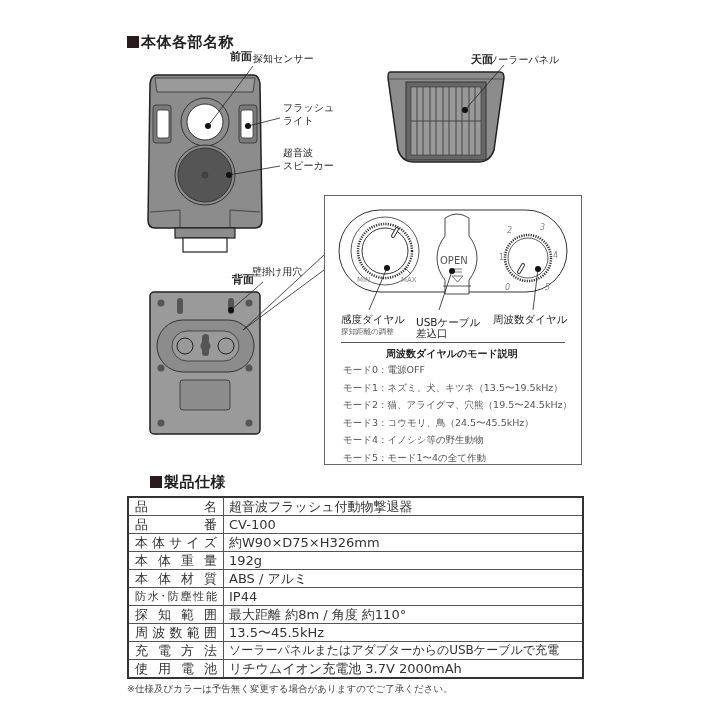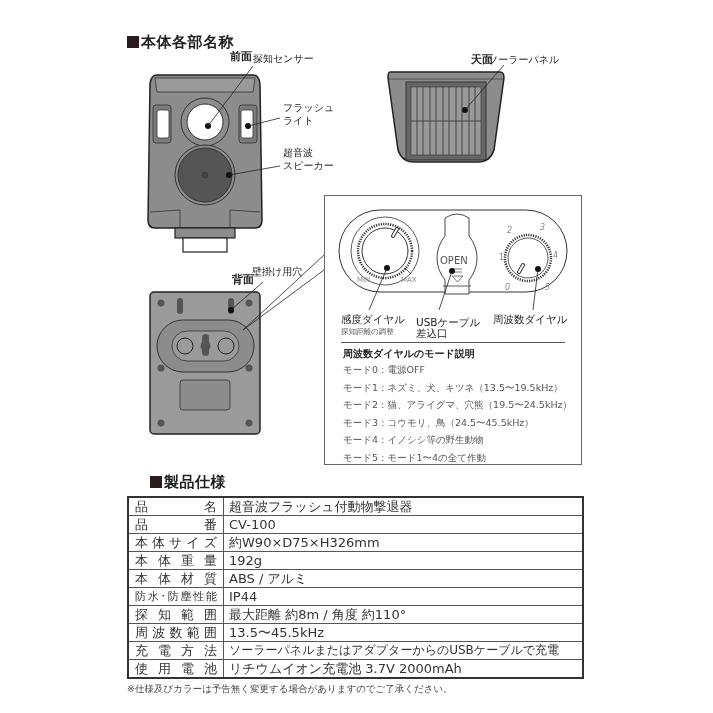--- a/index.html
+++ b/index.html
@@ -5,21 +5,21 @@
   html, body { margin:0; padding:0; background:#fff; }
   body { width:713px; height:713px; position:relative; overflow:hidden;
          font-family:"DejaVu Sans", sans-serif; color:#222; }
   .abs { position:absolute; }
   .section-title { font-size:15px; font-weight:bold; color:#222; letter-spacing:0.5px; }
   .section-title .sq { display:inline-block; width:12px; height:12px; background:#2a1c1c; margin-right:2px; vertical-align:-1px; }
   .lbl { font-size:10px; color:#222; white-space:nowrap; }
   .view-lbl { font-size:11px; font-weight:bold; color:#222;margin-left:40px; }
   svg { position:absolute; overflow:visible; }
   .panel { position:absolute; left:324px; top:195px; width:256px; height:268px; border:1px solid #666; background:#fff; }
-  .mode-title { font-size:10px; font-weight:bold; color:#222; }
+  .mode-title { font-size:10px; font-weight:bold; color:#222;margin-left:43px; }
   .mode-item { font-size:9.5px; color:#555; line-height:17.5px; white-space:nowrap; }
   table.spec { position:absolute; left:127px; top:496px; width:457px; border-collapse:collapse; font-size:13px; border:2px solid #333; }
   table.spec td { border:1px solid #555; height:17px; padding:0 0 0 5px; line-height:17px; white-space:nowrap; color:#333; }
   table.spec td.k { width:82px; text-align:justify; text-align-last:justify; padding:0 6px; color:#333; }
   table.spec td.k.small { font-size:11px; }
   .note { font-size:9.5px; color:#444; white-space:nowrap; }
 </style>
 </head>
 <body>
 

